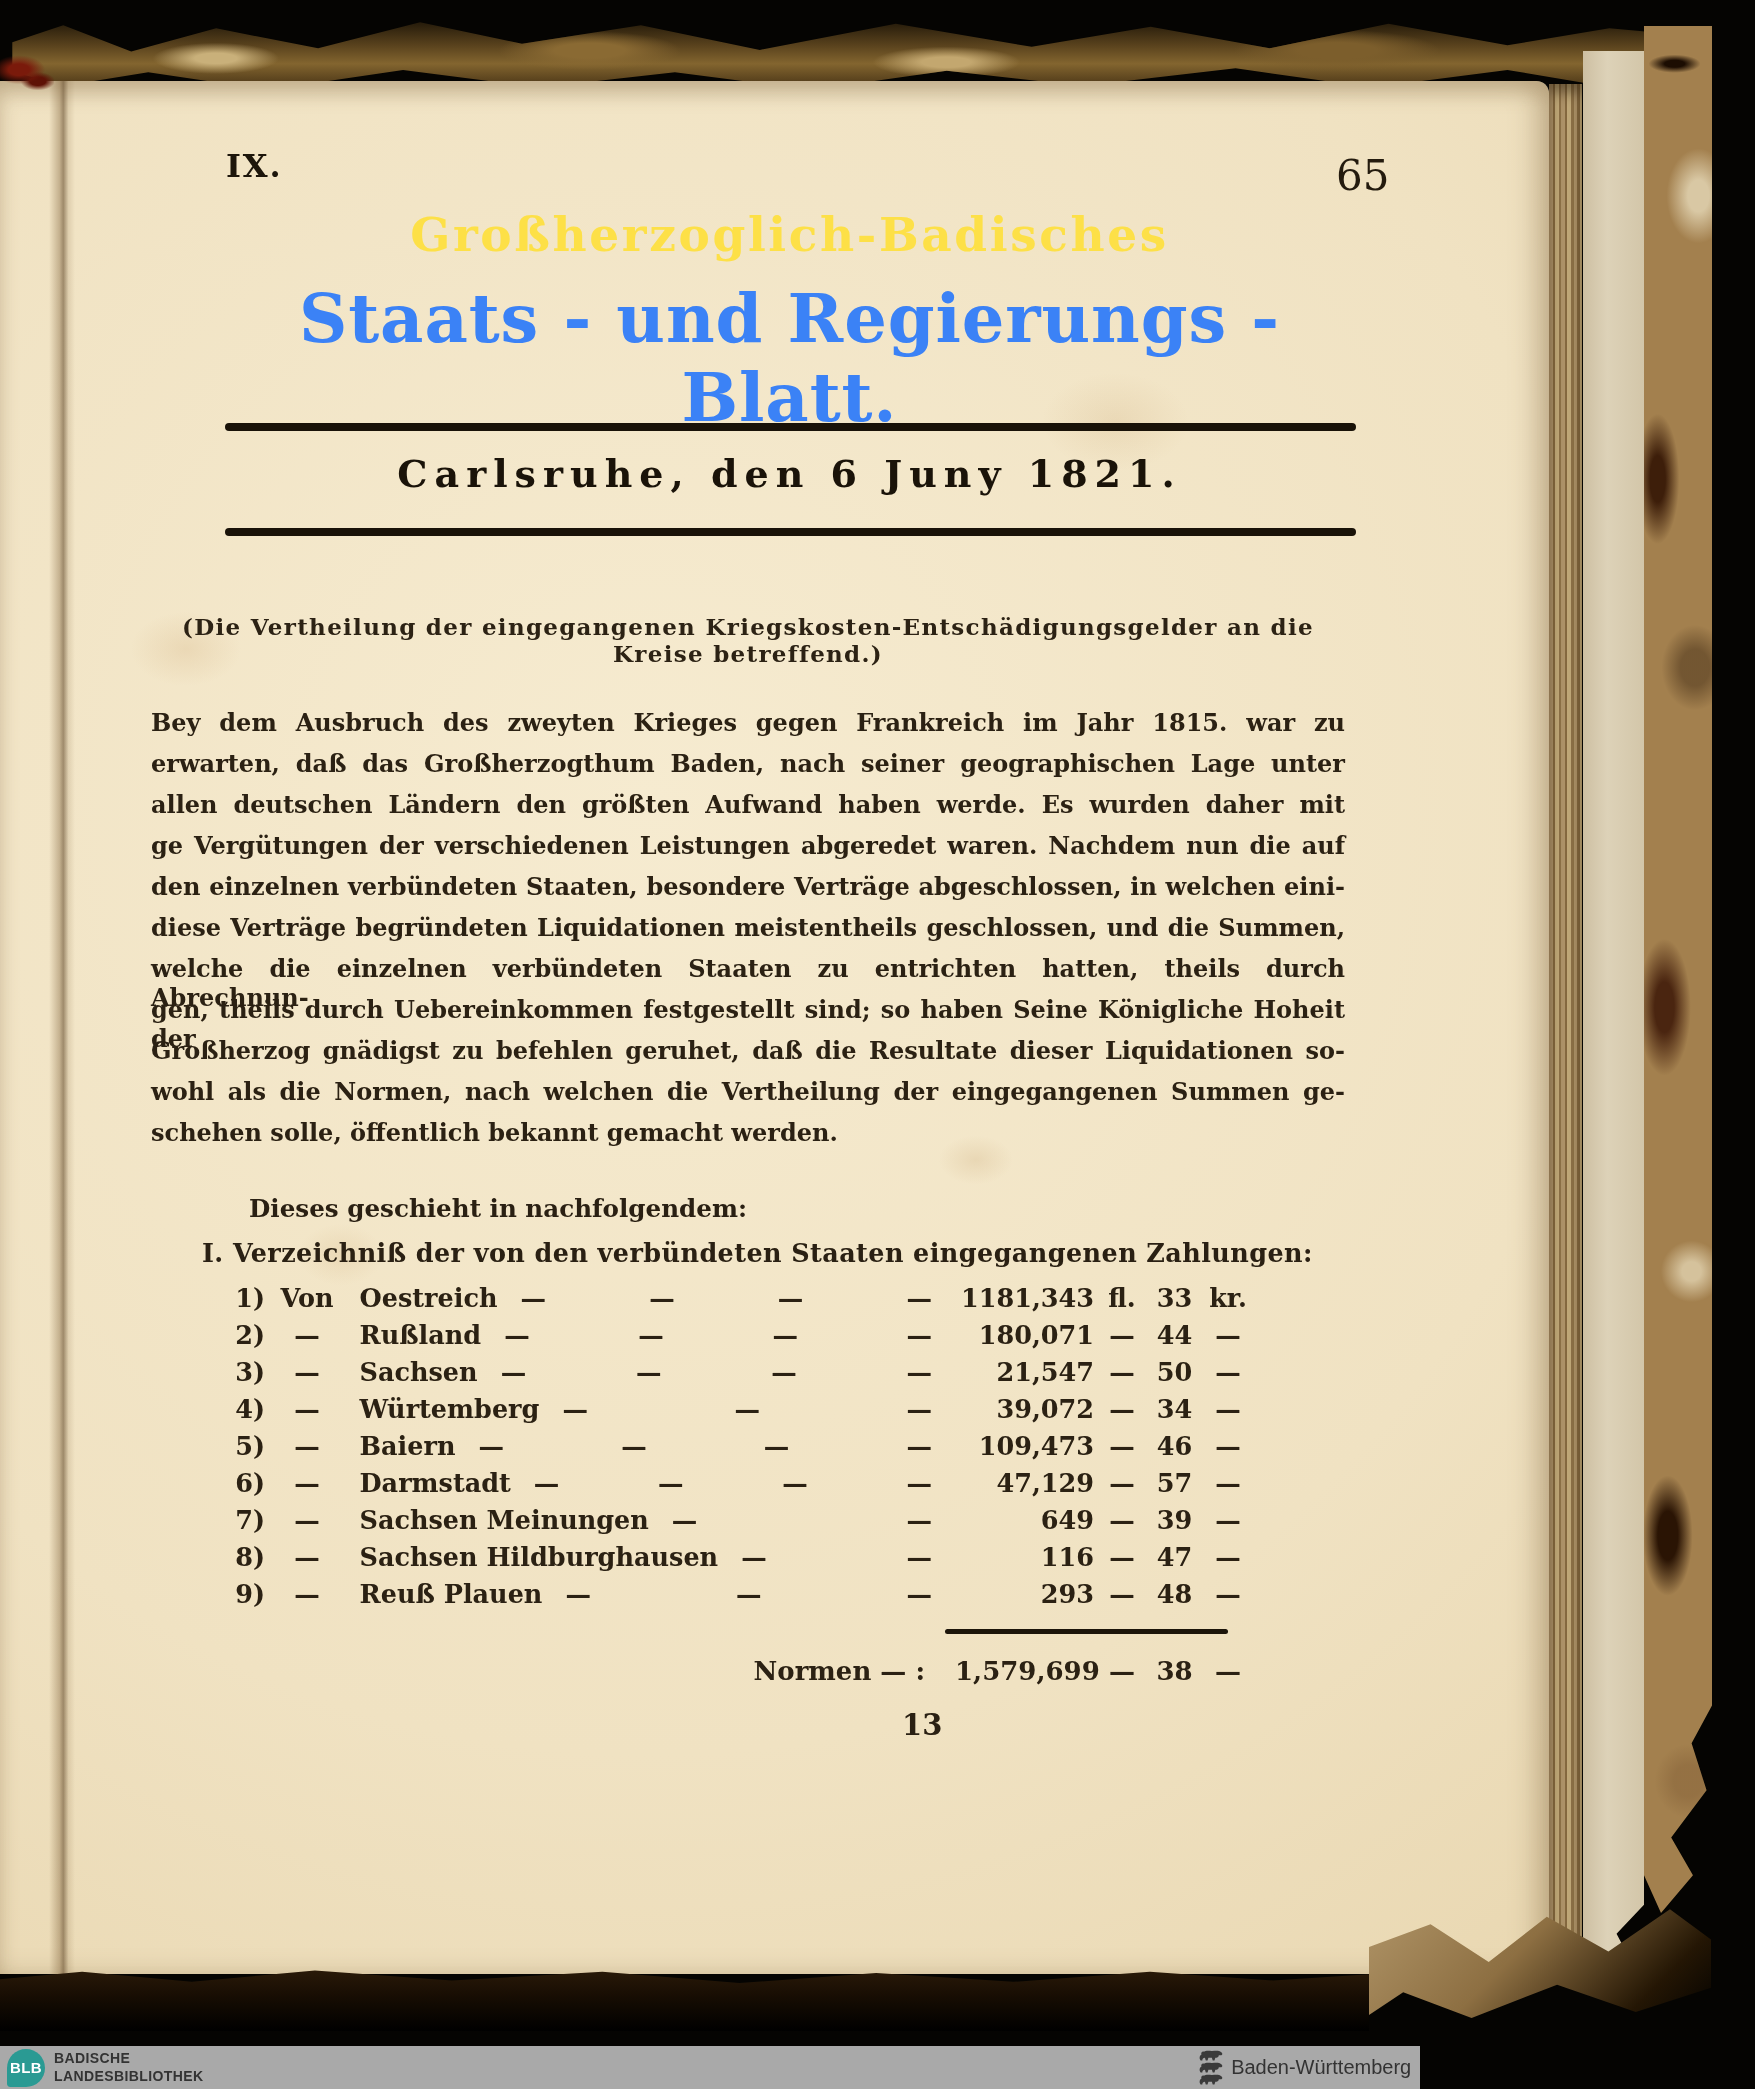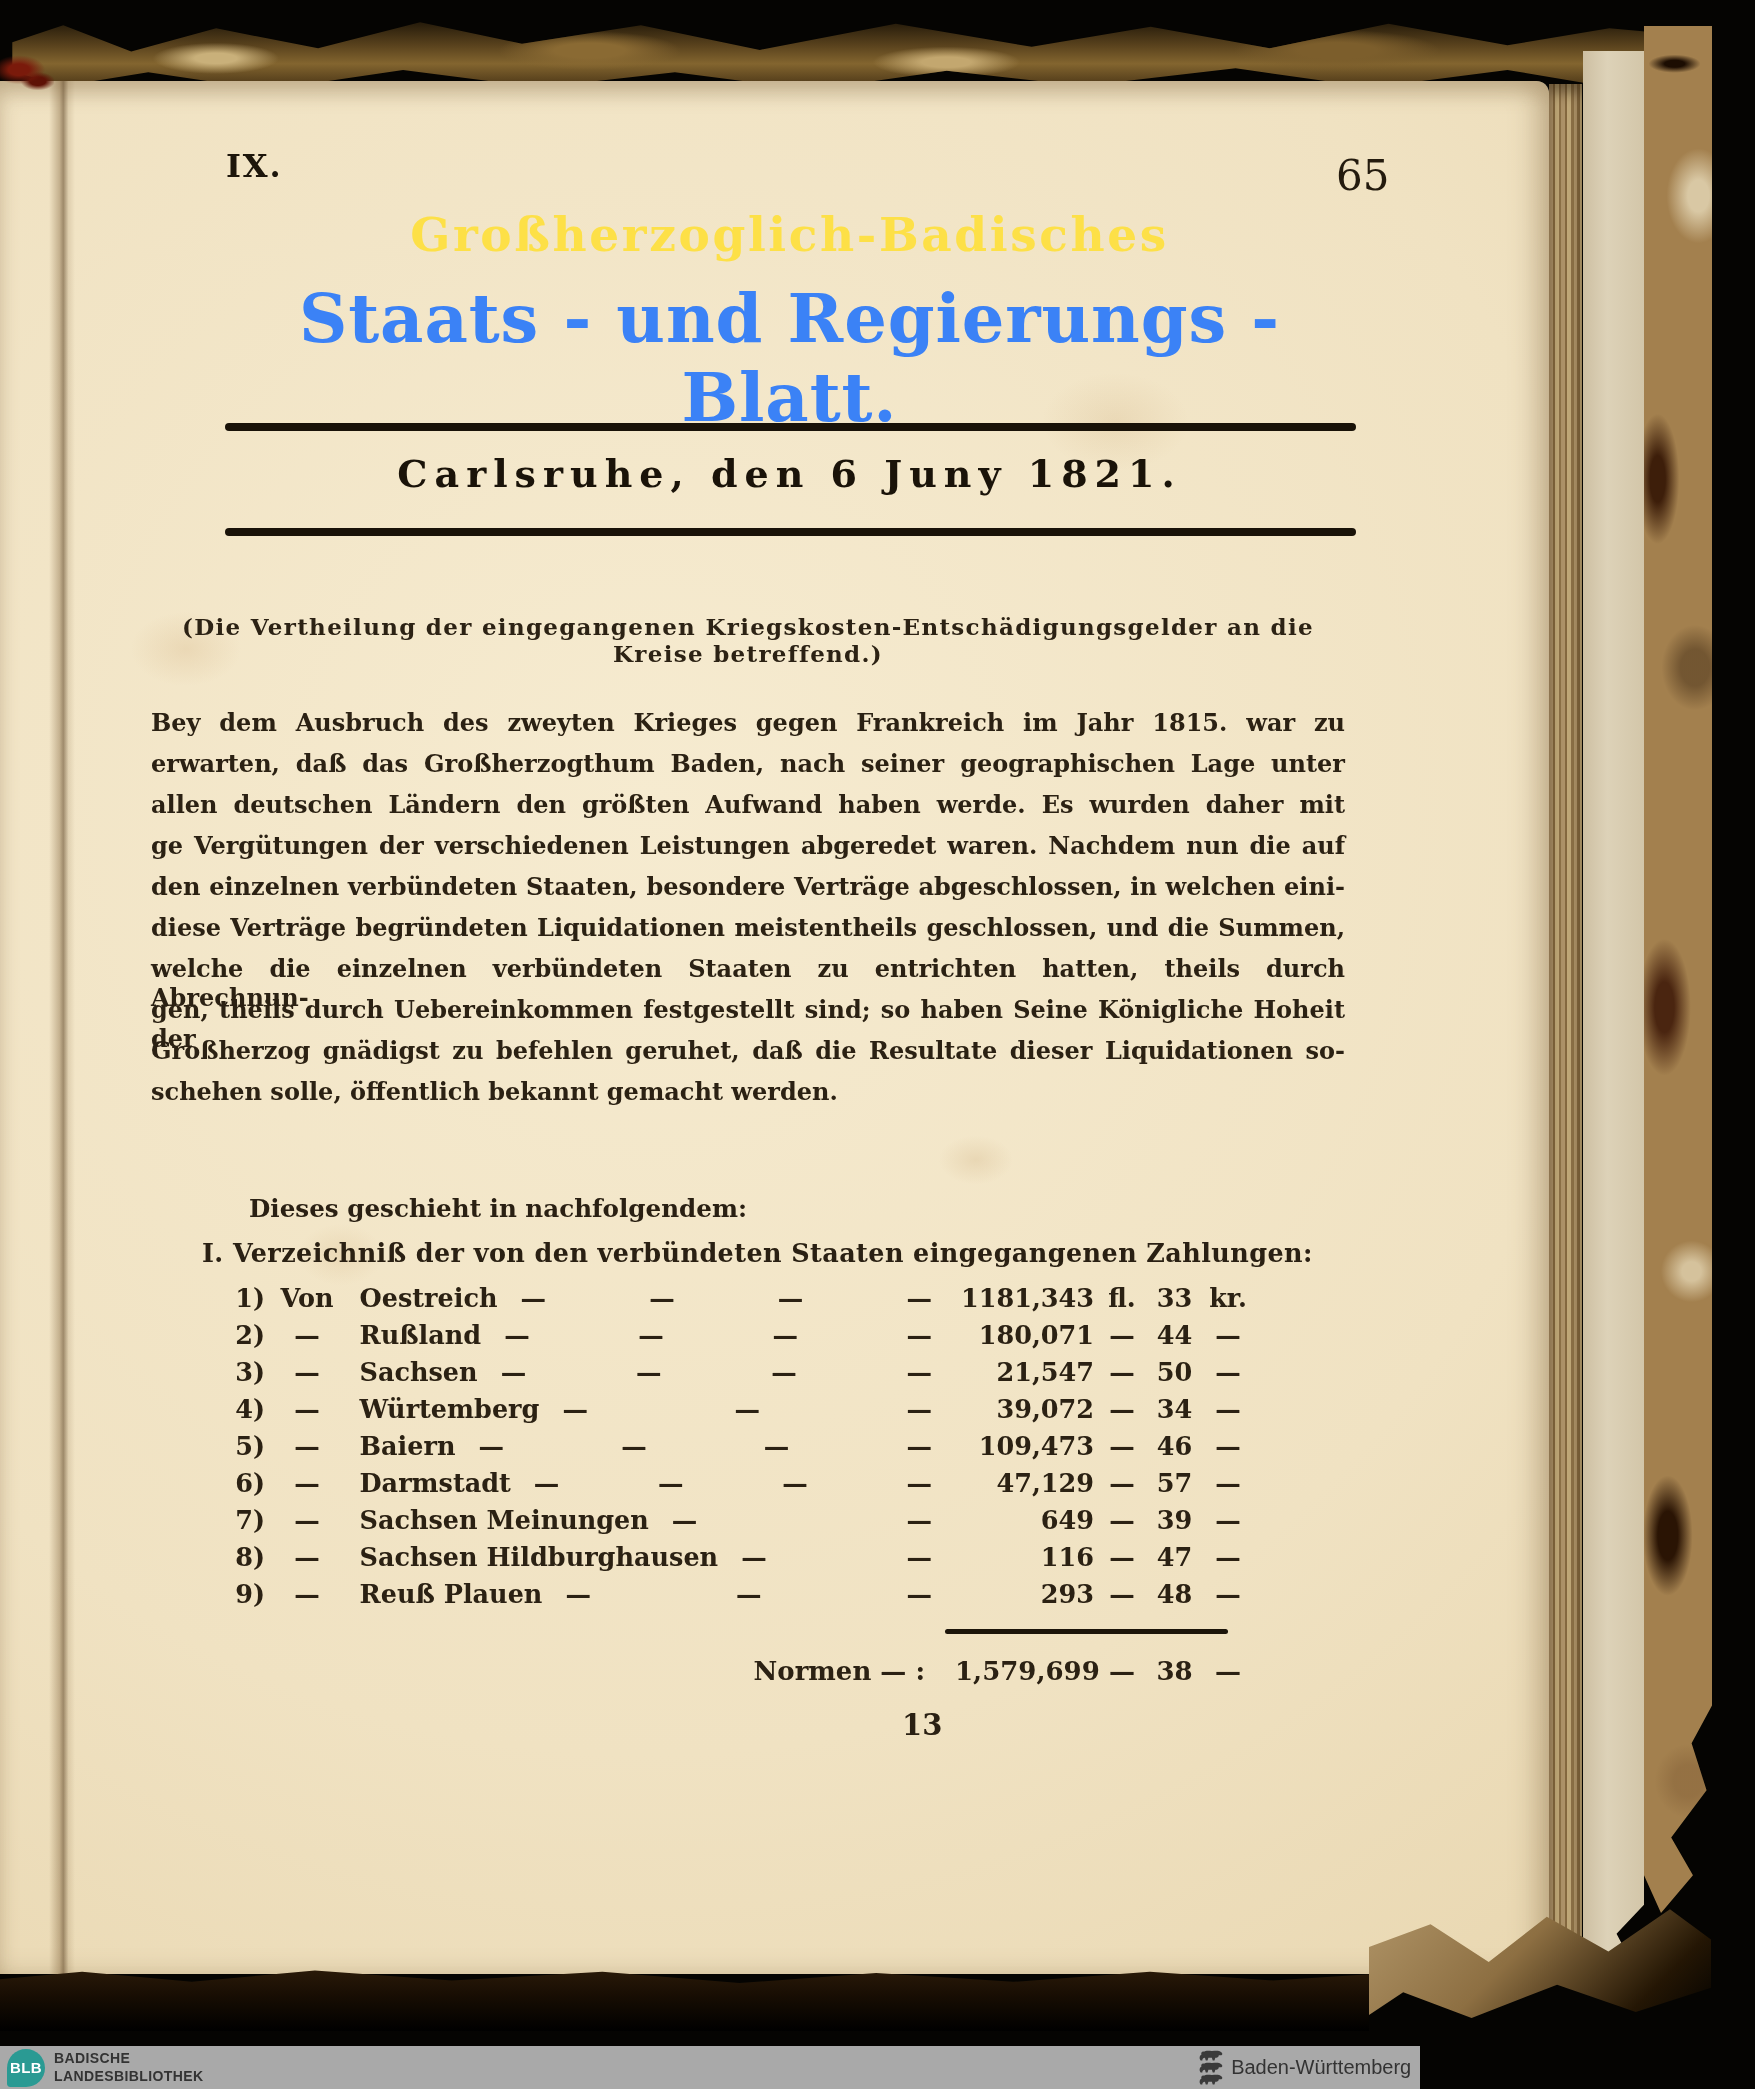--- a/index.html
+++ b/index.html
@@ -133,20 +133,21 @@
   <div class="ink bodytext">
     <div class="bl">Bey dem Ausbruch des zweyten Krieges gegen Frankreich im Jahr 1815. war zu</div>
     <div class="bl">erwarten, daß das Großherzogthum Baden, nach seiner geographischen Lage unter</div>
     <div class="bl">allen deutschen Ländern den größten Aufwand haben werde.  Es wurden daher mit</div>
     <div class="bl">ge Vergütungen der verschiedenen Leistungen abgeredet waren.  Nachdem nun die auf</div>
     <div class="bl">den einzelnen verbündeten Staaten, besondere Verträge abgeschlossen, in welchen eini-</div>
     <div class="bl">diese Verträge begründeten Liquidationen meistentheils geschlossen, und die Summen,</div>
     <div class="bl">welche die einzelnen verbündeten Staaten zu entrichten hatten, theils durch Abrechnun-</div>
     <div class="bl">gen, theils durch Uebereinkommen festgestellt sind; so haben Seine Königliche Hoheit der</div>
     <div class="bl">Großherzog gnädigst zu befehlen geruhet, daß die Resultate dieser Liquidationen so-</div>
+    <div class="bl">wohl als die Normen, nach welchen die Vertheilung der eingegangenen Summen ge-</div>
     <div class="bl last">schehen solle, öffentlich bekannt gemacht werden.</div>
   </div>
 
   <div class="ink leadin">Dieses geschieht in nachfolgendem:</div>
   <div class="ink listhead">I. Verzeichniß der von den verbündeten Staaten eingegangenen Zahlungen:</div>
 
   <div class="paytable">
     <div class="pay-row">
       <span class="pay-num">1)</span>
       <span class="pay-prefix">Von</span>

